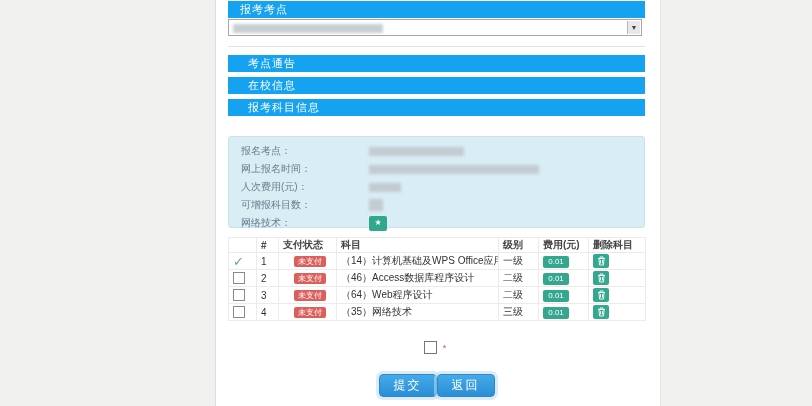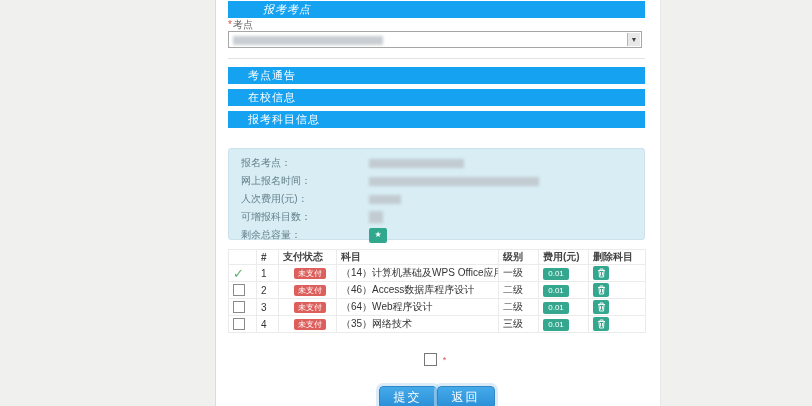--- a/index.html
+++ b/index.html
@@ -5,21 +5,21 @@
   * { margin:0; padding:0; box-sizing:border-box; }
   html,body { width:812px; height:406px; overflow:hidden; }
   body { background:#f0f0ef; font-family:"Liberation Sans","DejaVu Sans",sans-serif; position:relative; }
 
   .page-col { position:absolute; left:215px; top:0; width:446px; height:406px;
               background:#ffffff; border-left:1px solid #dcdcdc; border-right:1px solid #e8e8e8; }
   .content  { margin-left:12px; width:417px; padding-top:1px; }
 
   .sec-bar { height:17px; background:#15a2f0; color:#fff; font-size:11px; line-height:17px;
              padding-left:20px; letter-spacing:1px; }
-  .sec-bar.first { padding-left:35px;font-style:italic; }
+  .sec-bar.first { padding-left:12px; }
 
   .field-label { margin-top:2px; font-size:10px; color:#666; line-height:10px; height:10px; }
   .req { color:#d9534f; margin-right:1px; font-size:10px; }
 
   .select-box { margin-top:1px; width:414px; height:17px; border:1px solid #a6a6a6; background:#fff;
                 position:relative; }
   .select-redacted { position:absolute; left:4px; top:4px; width:150px; height:9px;
                      background:#c9ced3; filter:blur(1.5px); border-radius:1px; }
   .select-arrow-box { position:absolute; right:1px; top:1px; bottom:1px; width:13px; background:#e8e8e8;
                       border-left:1px solid #b5b5b5; font-size:7px; color:#444; text-align:center;
@@ -68,23 +68,20 @@
               box-shadow:0 0 0 3px rgba(190,220,243,0.55); font-family:inherit; letter-spacing:2px; }
 </style>
 </head>
 <body>
 
 <div class="page-col">
   <div class="content">
 
     <div class="sec-bar first"><span>报考考点</span></div>
 
-    <div class="field-label">
-      <span class="req">*</span><span>考点</span>
-    </div>
 
     <div class="select-box">
       <span class="select-redacted"></span>
       <span class="select-arrow-box">▼</span>
     </div>
 
     <div class="divider"></div>
 
     <div class="sec-bar gap8"><span>考点通告</span></div>
     <div class="sec-bar gap5"><span>在校信息</span></div>
@@ -101,21 +98,21 @@
       </div>
       <div class="info-row">
         <span class="info-label">人次费用(元)：</span>
         <span class="redacted rw-c"></span>
       </div>
       <div class="info-row">
         <span class="info-label">可增报科目数：</span>
         <span class="redacted rw-d"></span>
       </div>
       <div class="info-row">
-        <span class="info-label">剩余总容量：</span>
+        <span class="info-label">网络技术：</span>
         <button class="mini-btn"><span>★</span></button>
       </div>
     </div>
 
     <table class="subjects">
       <colgroup>
         <col class="col-check">
           <col class="col-num">
           <col class="col-status">
         <col class="col-subject">

